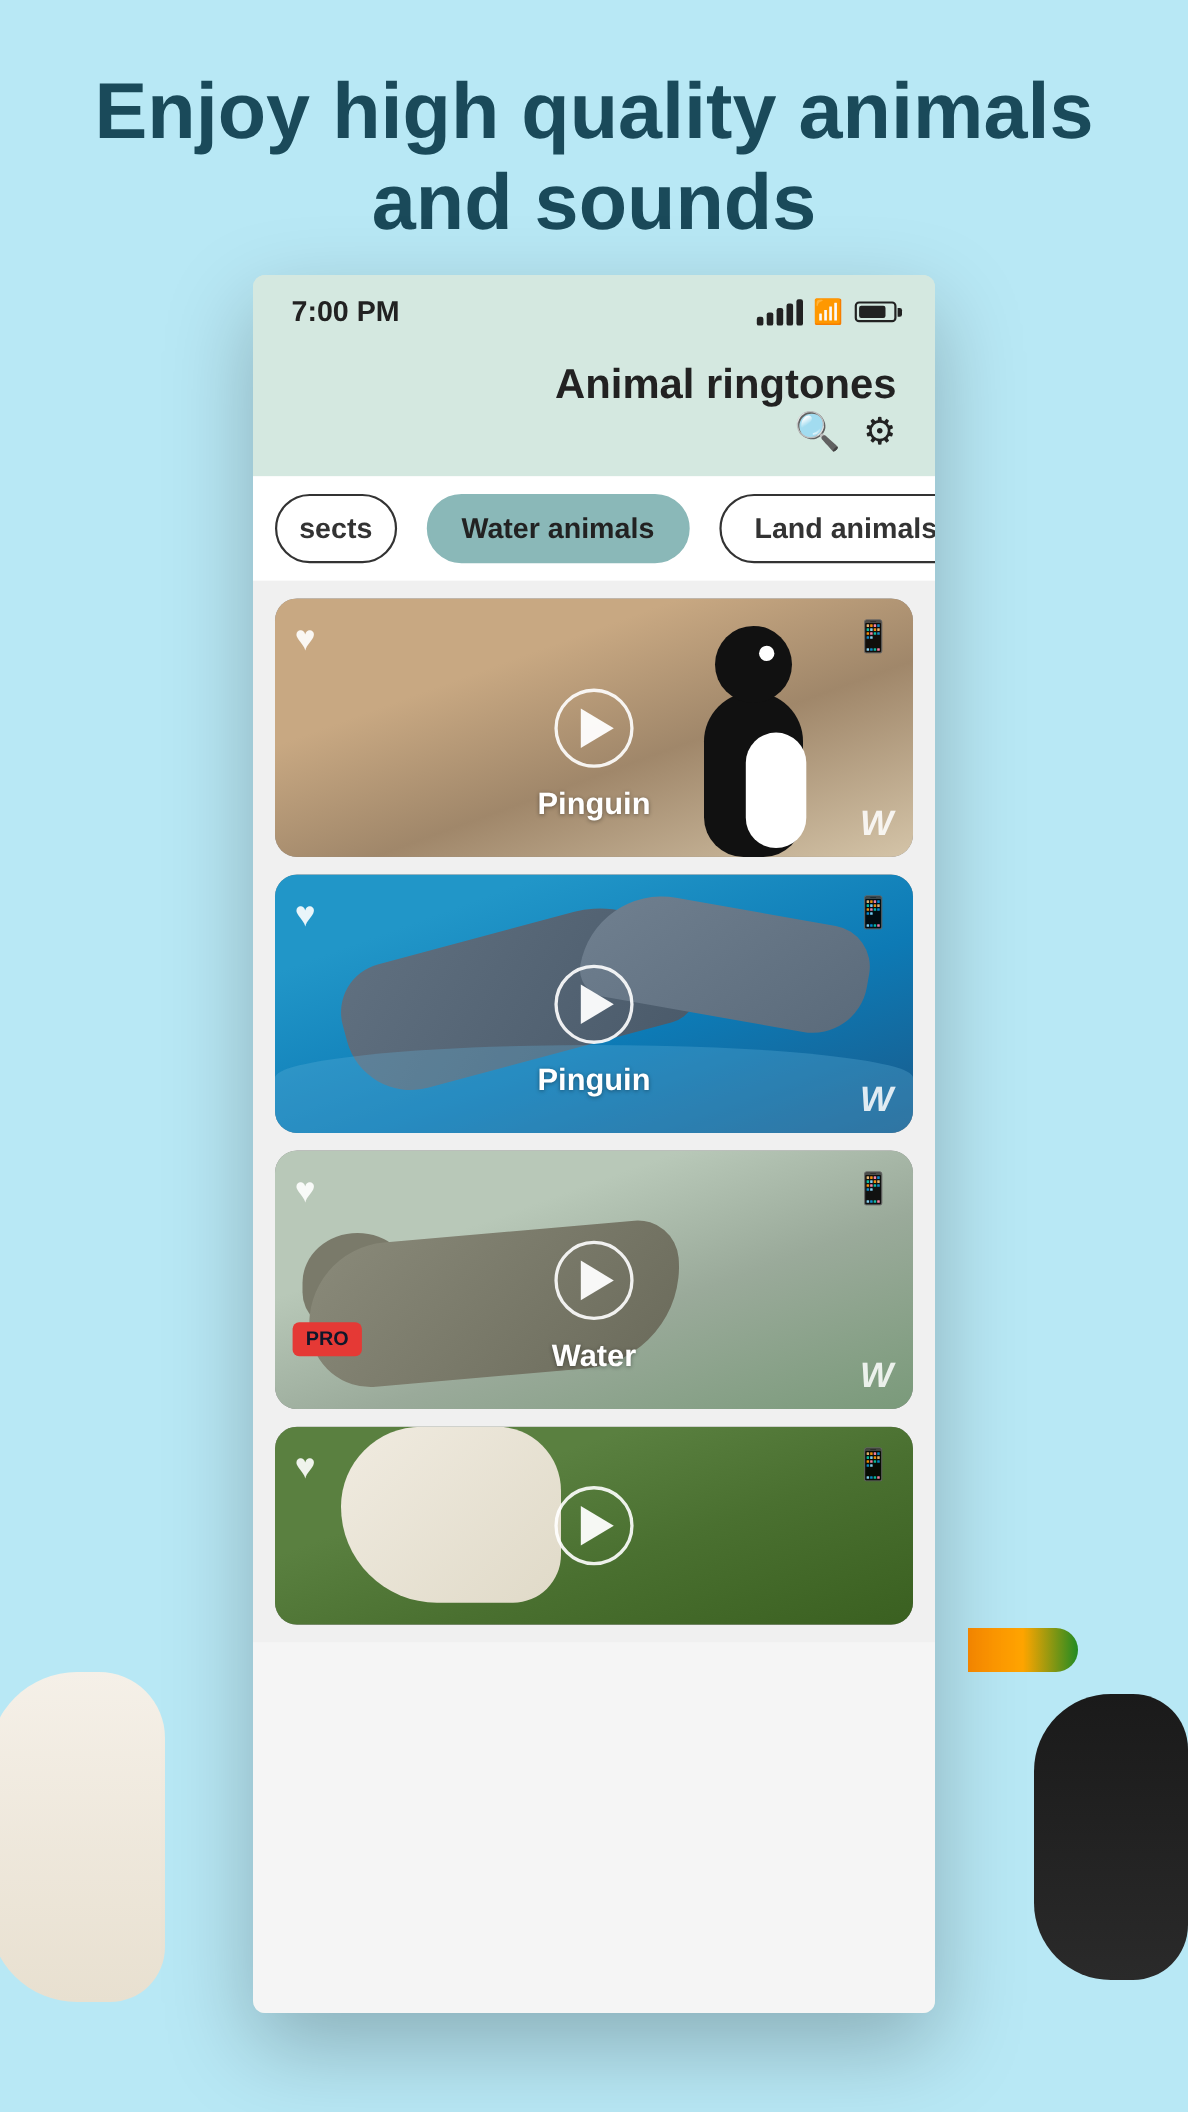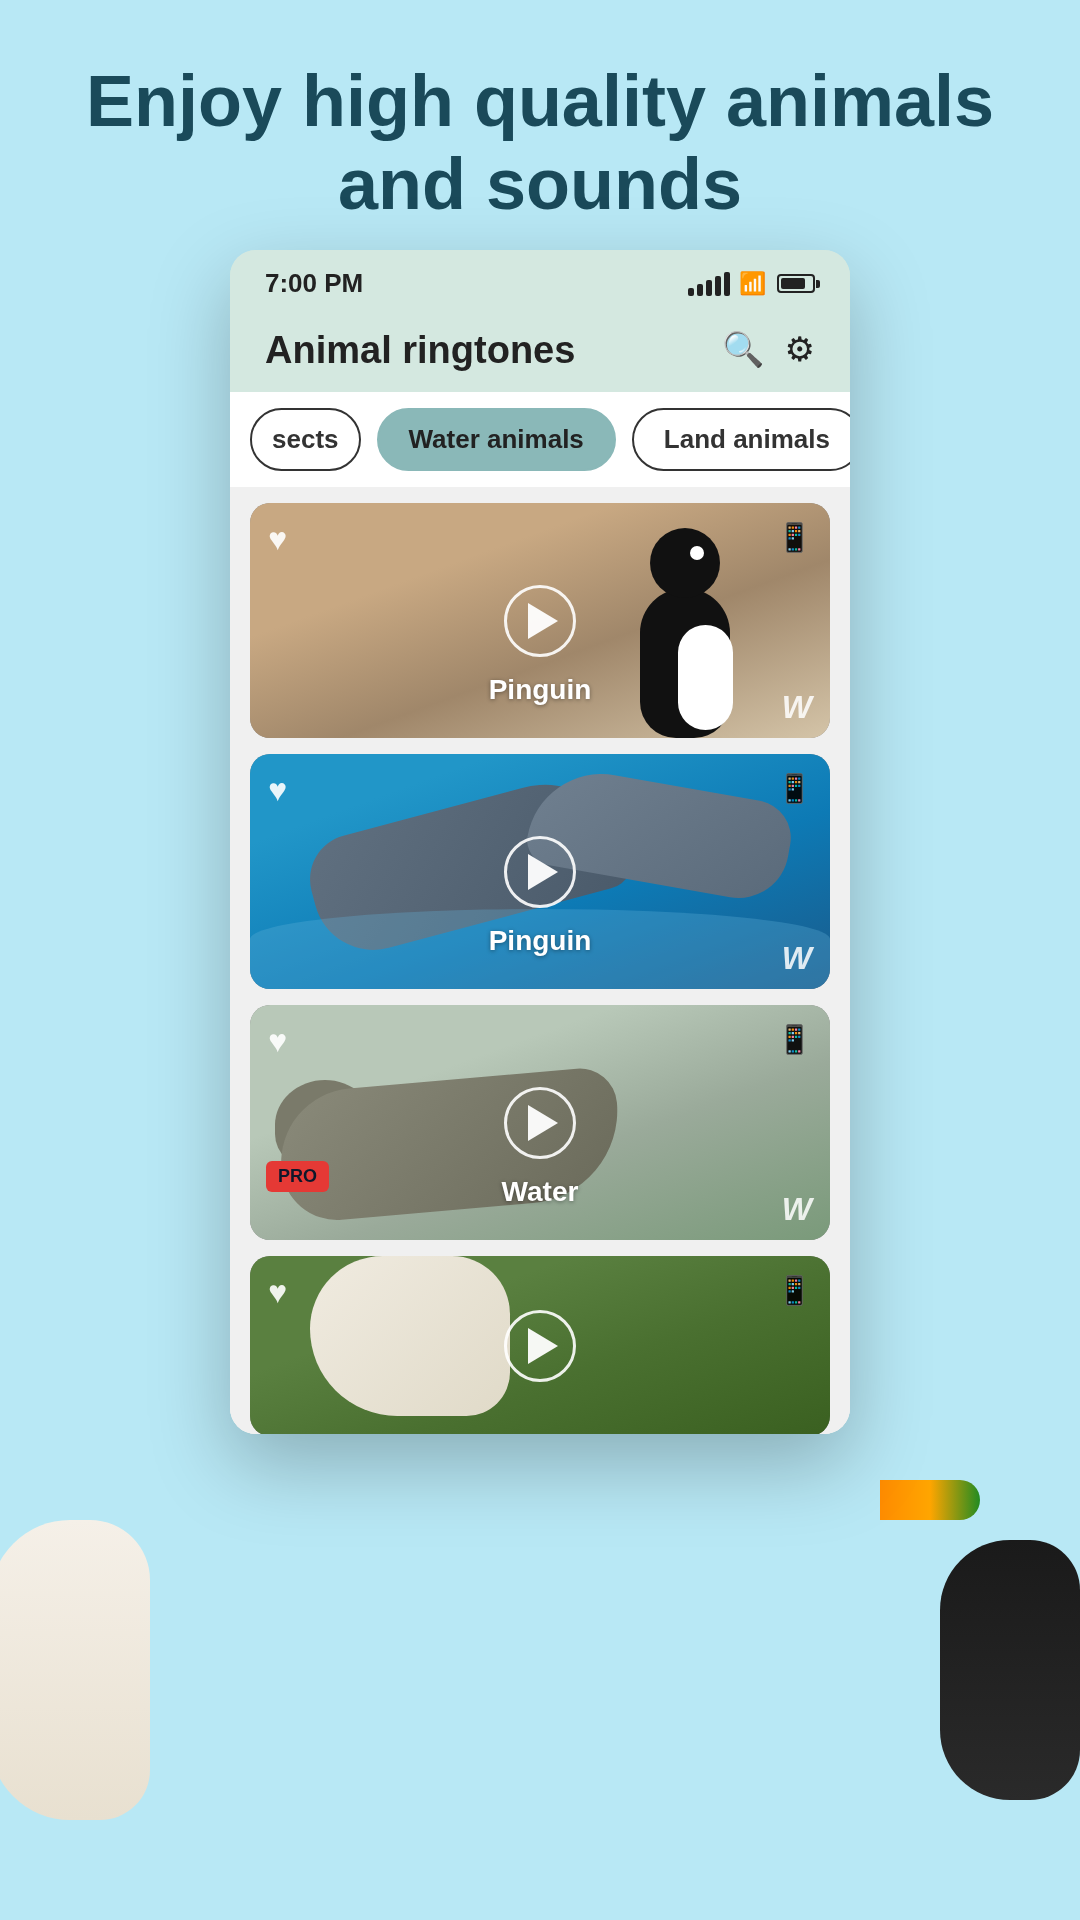--- a/index.html
+++ b/index.html
@@ -22,23 +22,23 @@
       padding: 60px 80px 40px;
     }
 
     
     .phone-frame {
       position: absolute;
       top: 250px;
       left: 50%;
       transform: translateX(-50%);
       width: 620px;
-      height: 1184px;
+      height: 1580px;
       background: #d4e8e0;
-      border-radius: 26px;
+      border-radius: 11px;
       box-shadow: 0 30px 80px rgba(0,0,0,0.25);
       overflow: hidden;
     }
 
     
     .status-bar {
       display: flex;
       justify-content: space-between;
       align-items: center;
       padding: 18px 35px 10px;
@@ -101,23 +101,24 @@
       background: #222;
       height: 100%;
       width: 80%;
       border-radius: 2px;
     }
 
     
     .app-header {
       display: flex;
       justify-content: space-between;
-      align-items: flex-start;
+      align-items: flex-end;
       padding: 20px 35px 20px;
       background: #d4e8e0;
+      flex-direction: column;
     }
 
     .app-title {
       font-size: 38px;
       font-weight: 700;
       color: #222;
     }
 
     .header-icons {
       display: flex;
@@ -134,21 +135,21 @@
     
     .phone-content {
       background: #f5f5f5;
       height: 100%;
       border-radius: 0;
     }
 
     
     .tabs-area {
       display: flex;
-      gap: 16px;
+      gap: 27px;
       padding: 16px 20px;
       background: #fff;
       overflow-x: hidden;
       align-items: center;
     }
 
     .tab-pill {
       border: 2px solid #333;
       border-radius: 50px;
       padding: 14px 30px;

